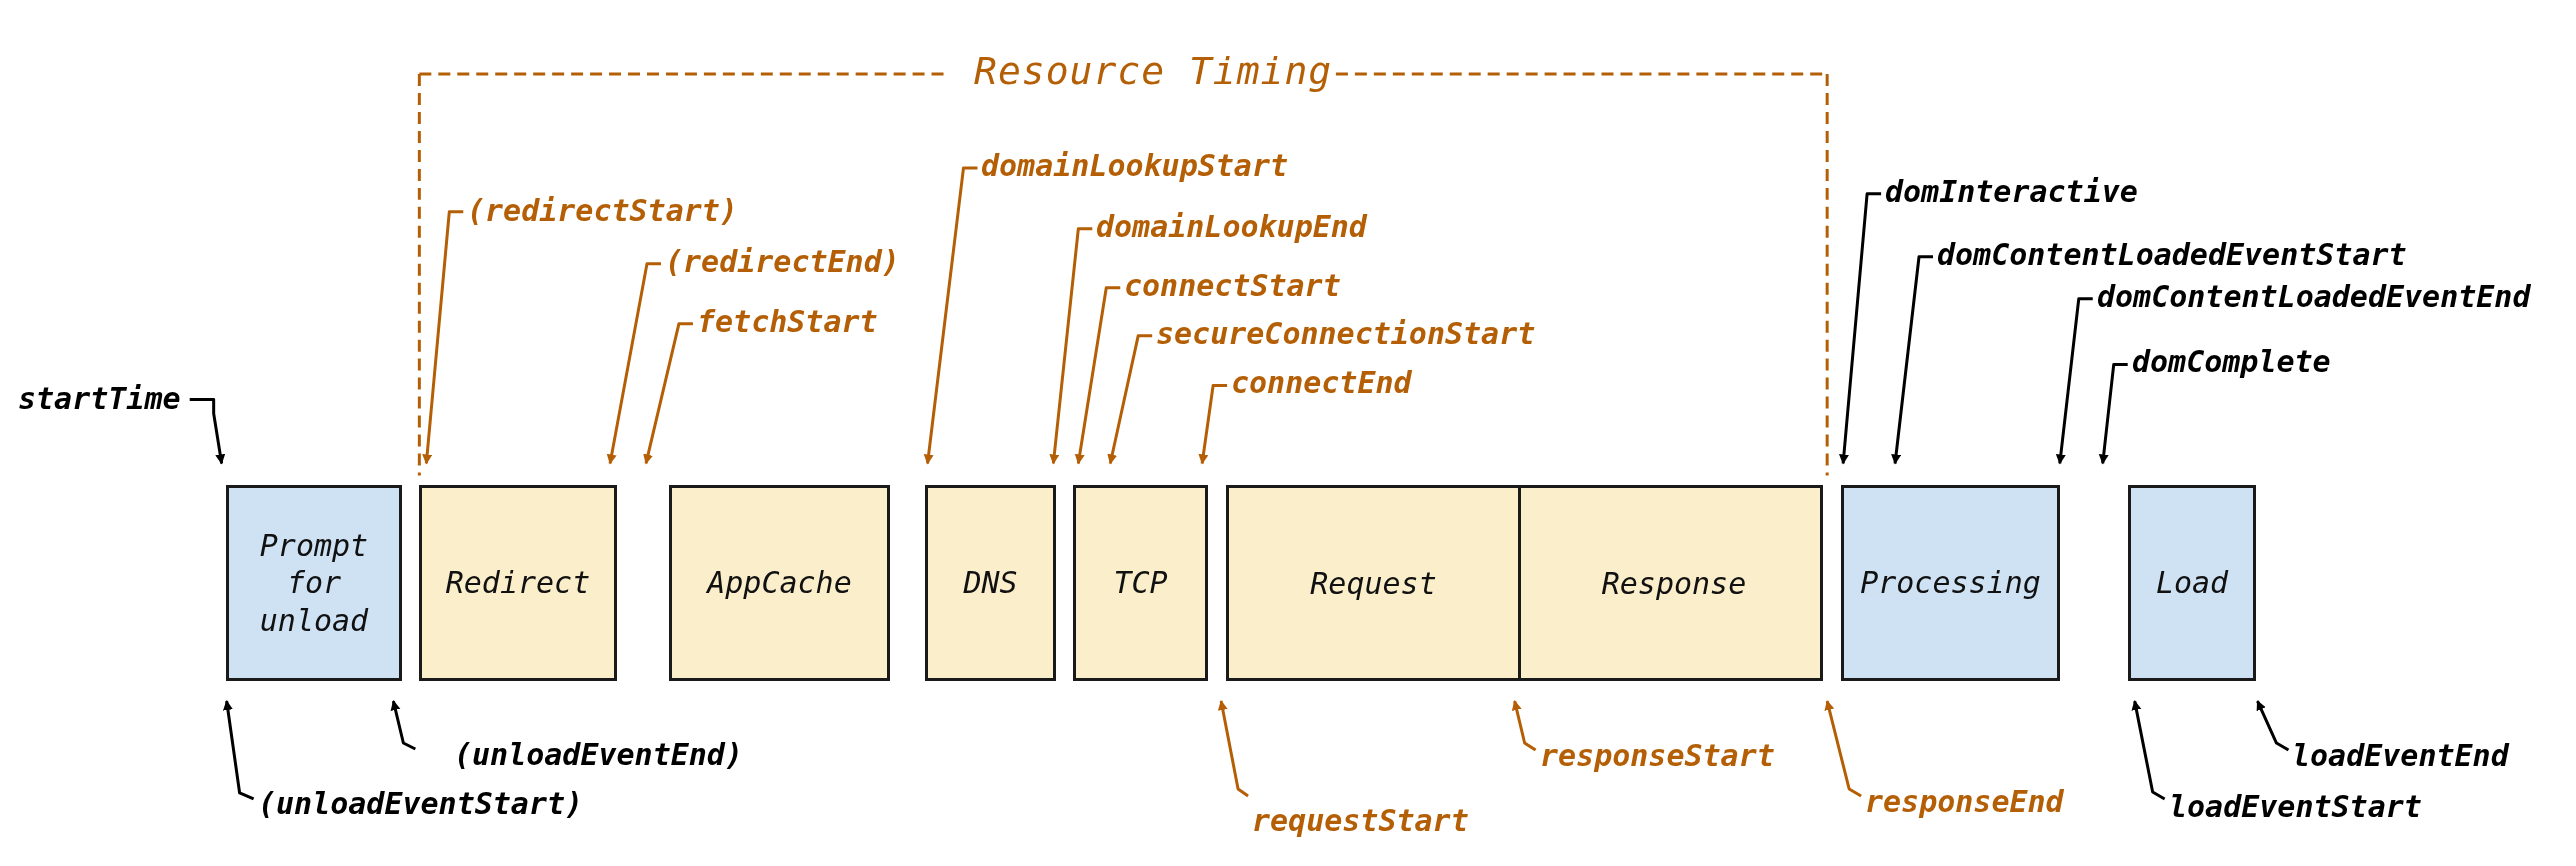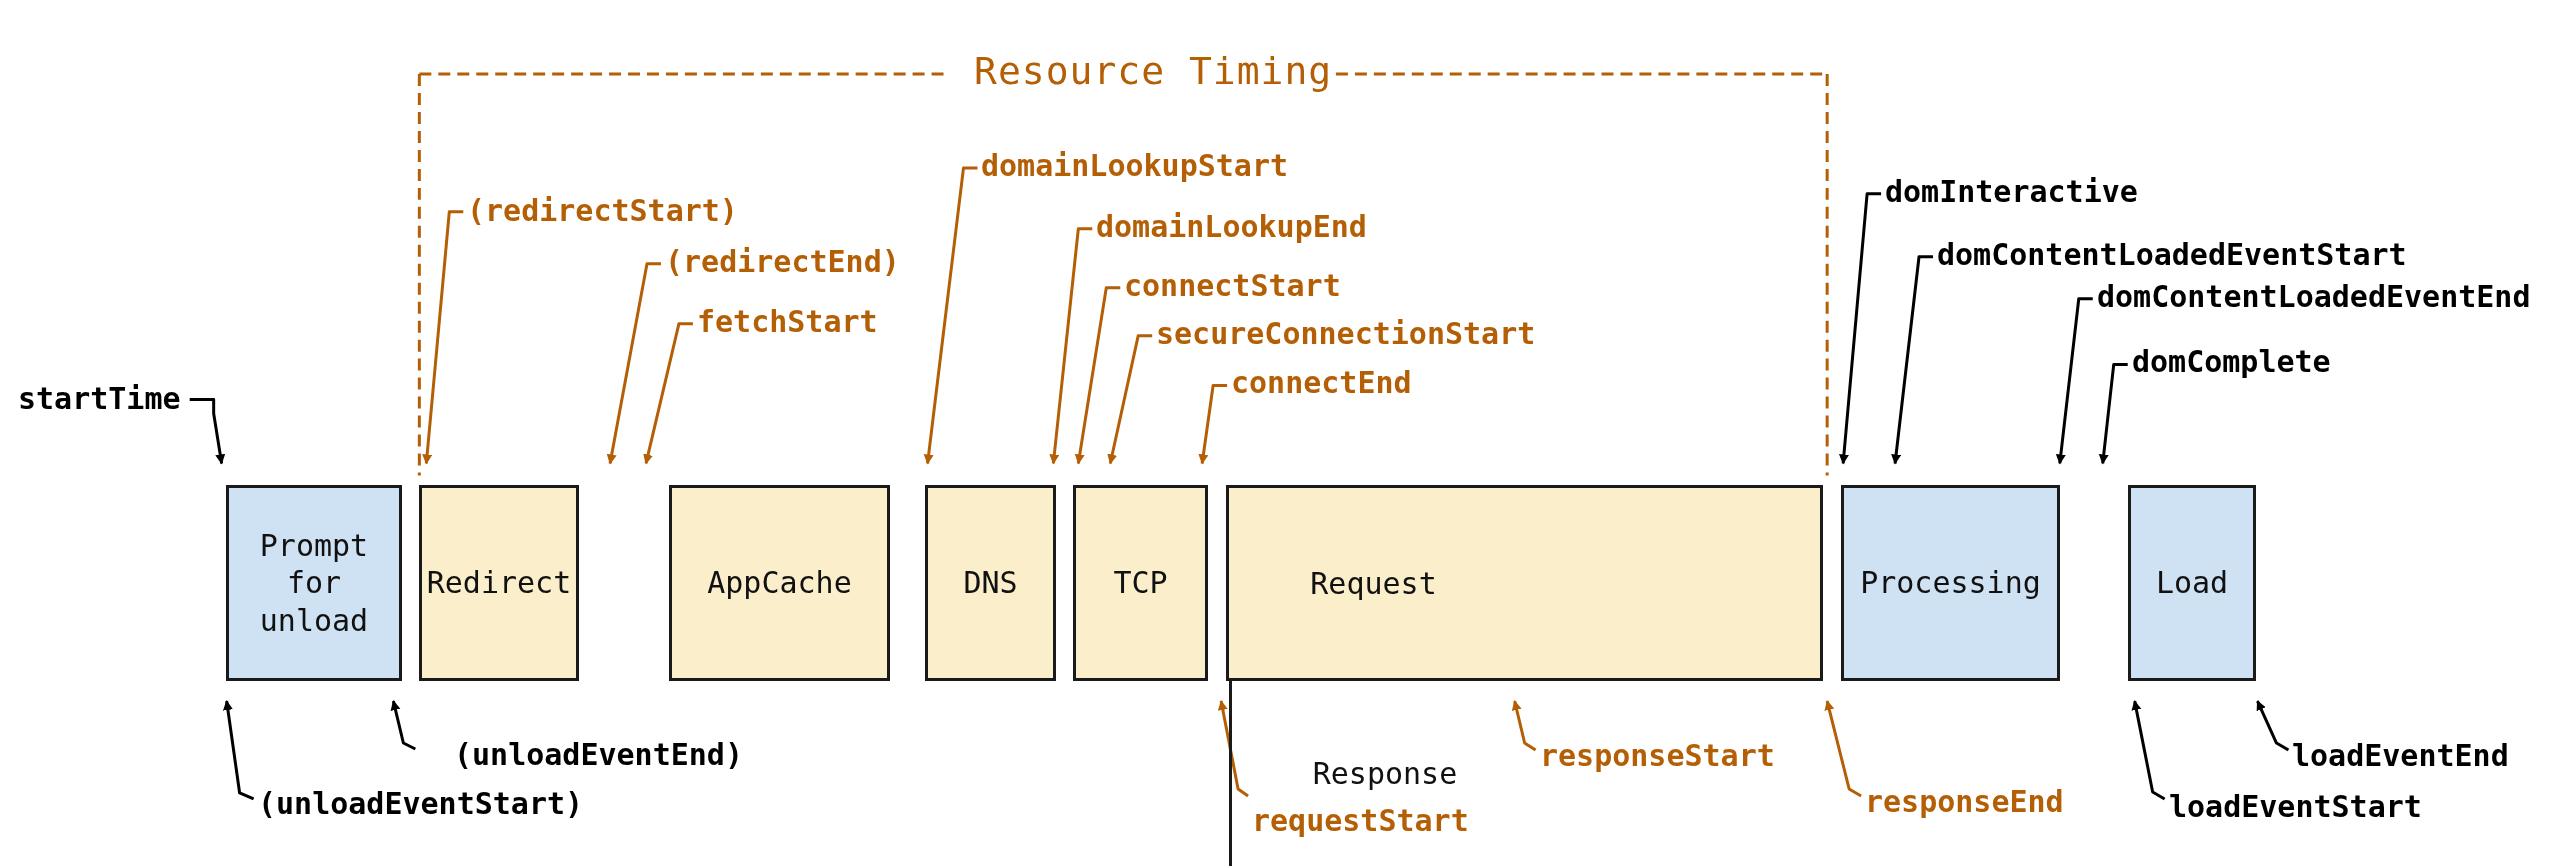--- a/index.html
+++ b/index.html
@@ -2,40 +2,40 @@
 <html><head>
 <meta charset="utf-8">
 <style>
   html,body{margin:0;padding:0;background:#ffffff;}
   .stage{
     position:relative;
     width:2576px;height:867px;
     background:#ffffff;
     font-family:"DejaVu Sans Mono","Liberation Mono",monospace;
     overflow:hidden;
+    font-style:italic;
   }
   .layer{position:absolute;left:0;top:0;}
   
   .box{
     position:absolute;
     top:485px;height:196px;
     box-sizing:border-box;
     border:3px solid #1a1a1a;
     display:flex;align-items:center;justify-content:center;
     font-size:30px;color:#111111;
     text-align:center;
   }
   .box .lbl{white-space:pre-line;line-height:1.25;}
   .yellow{background:#FBEFCB;}
   .blue{background:#CFE2F3;}
   .reqres{
     position:absolute;top:485px;height:196px;left:1226px;width:597px;
     box-sizing:border-box;border:3px solid #1a1a1a;background:#FBEFCB;
     display:flex;
-    flex-direction:column;
   }
   .reqres .half{
     box-sizing:border-box;flex:none;
     display:flex;align-items:center;justify-content:center;
     font-size:30px;color:#111111;height:100%;
   }
   .reqres .half.response{border-left:3px solid #1a1a1a;}
   
   .ann{
     position:absolute;
@@ -97,21 +97,21 @@
     <polyline class="ln o" points="1864,797 1852,790 1830,702" marker-end="url(#ah-o)"></polyline>
   </svg>
 
   <div class="rt-title">Resource Timing</div>
 
   <div class="box blue" style="left:226px;width:176px;">
     <span class="lbl">Prompt
 for
 unload</span>
   </div>
-  <div class="box yellow" style="left:419px;width:160px;">
+  <div class="box yellow" style="left:419px;width:198px;">
     <span class="lbl">Redirect</span>
   </div>
   <div class="box yellow" style="left:669px;width:221px;">
     <span class="lbl">AppCache</span>
   </div>
   <div class="box yellow" style="left:925px;width:131px;">
     <span class="lbl">DNS</span>
   </div>
   <div class="box yellow" style="left:1073px;width:135px;">
     <span class="lbl">TCP</span>

